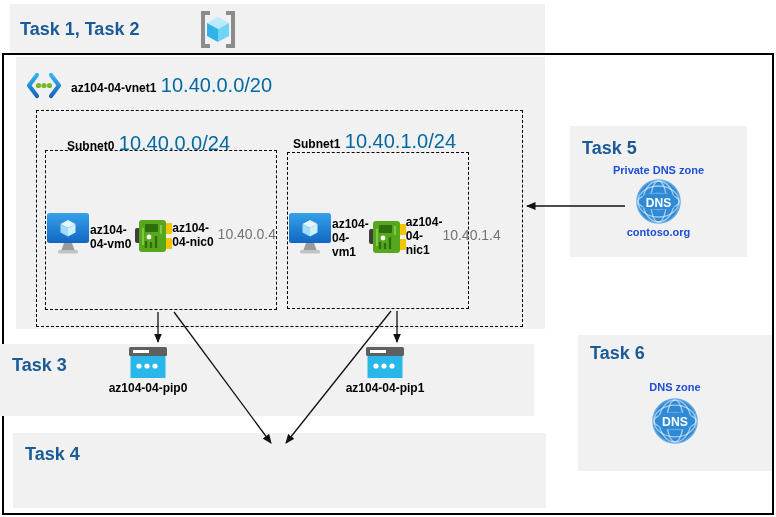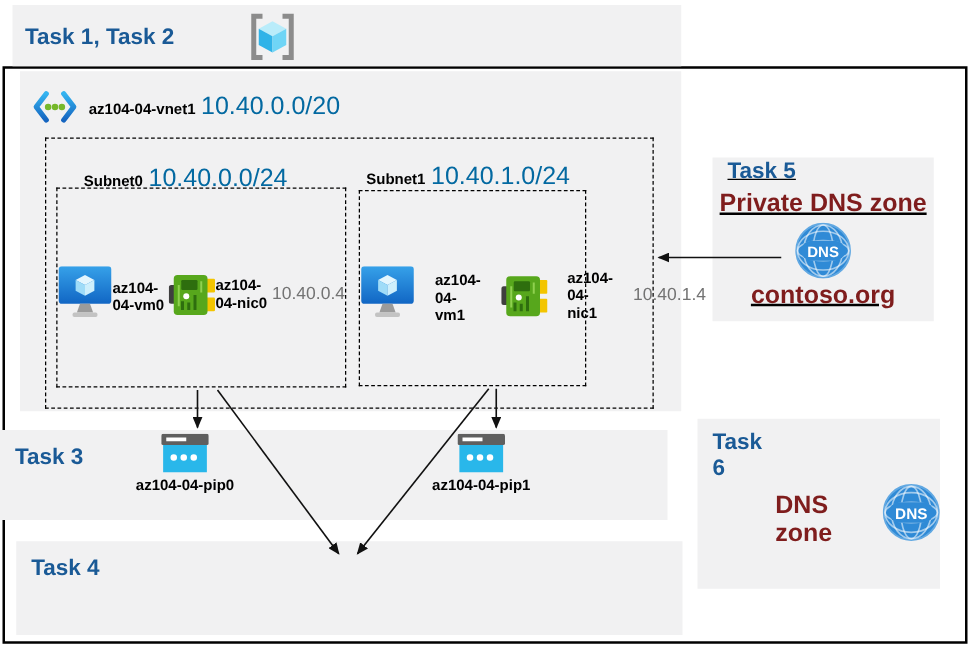--- a/index.html
+++ b/index.html
@@ -8,49 +8,49 @@
 
   
   .frame{position:absolute;left:2px;top:53px;width:768px;height:458px;
          border:2px solid #000;background:#ffffff;}
 
   
   .panel{position:absolute;background:#f1f1f2;}
 
   .task-label{color:#1a5a96;font-weight:bold;font-size:18px;}
   .name{font-weight:bold;font-size:12px;color:#000;}
-  .big-name{font-weight:bold;font-size:20px;color:#7f1d1d;}
+  .big-name{font-weight:bold;font-size:11px;color:#1d4ed8;}
   .muted{color:#0369a1;font-weight:normal;font-size:20px;}
   .ip{color:#737373;font-size:14px;margin-top:1px;}
 
   
   .top-band{left:10px;top:4px;width:535px;height:49px;}
   .top-band .task-label{position:absolute;left:10px;top:15px;}
   .top-band .rg-icon{position:absolute;left:188px;top:5px;}
   .top-band .rg-name{position:absolute;left:240px;top:16px;font-size:16px;}
 
   
   .vnet-area{left:16px;top:57px;width:529px;height:272px;}
   .vnet-header{position:absolute;left:10px;top:15px;display:flex;align-items:center;gap:9px;}
   .subnets-outer{position:absolute;left:20px;top:53px;width:485px;height:215px;
                  border:1.5px dashed #000;}
   .subnet-label{position:absolute;white-space:nowrap;}
   .subnet-box{position:absolute;border:1.5px dashed #000;display:flex;flex-direction:row;
               align-items:center;padding-top:7px;box-sizing:border-box;}
   .subnet0-label{left:16px;top:21px;margin-left:14px;}
   .subnet1-label{left:256px;top:19px;}
   .subnet0-box{left:8px;top:39px;width:232px;height:160px;}
-  .subnet1-box{left:250px;top:41px;width:182px;height:157px;gap:16px;}
+  .subnet1-box{left:250px;top:41px;width:182px;height:157px;}
   .vm-name{margin-top:7px;}
   .nic-icon{margin-top:5px;}
   .nic-name{margin-top:3px;}
 
   
   .task5-box{left:570px;top:126px;width:177px;height:131px;display:flex;
-             flex-direction:column;align-items:center;box-sizing:border-box;padding-top:0;text-decoration:underline;}
+             flex-direction:column;align-items:center;box-sizing:border-box;padding-top:12px;}
   .task5-box .task-label{align-self:flex-start;margin-left:12px;}
   .task5-box .zone-title{margin-top:5px;}
   .task5-box .dns-icon{margin-top:3px;}
   .task5-box .zone-name{margin-top:2px;}
 
   
   .task3-band{left:0;top:344px;width:534px;height:72px;}
   .task3-band .task-label{position:absolute;left:12px;top:11px;}
   .pip-group{position:absolute;width:140px;display:flex;flex-direction:column;align-items:center;}
   .pip0-group{left:78px;top:3px;}
@@ -58,22 +58,22 @@
   .pip-group .name{margin-top:3px;}
 
   
   .task4-band{left:13px;top:433px;width:533px;height:75px;text-align:right;}
   .task4-band .task-label{position:absolute;left:12px;top:11px;}
   .nsg-group{position:absolute;left:194px;top:13px;width:166px;display:flex;
              flex-direction:column;align-items:center;}
   .nsg-group .name{margin-top:3px;}
 
   
-  .task6-box{left:558px;top:335px;width:194px;height:136px;display:flex;
-             flex-direction:row;align-items:center;box-sizing:border-box;padding-top:8px;}
+  .task6-box{left:578px;top:335px;width:194px;height:136px;display:flex;
+             flex-direction:column;align-items:center;box-sizing:border-box;padding-top:8px;}
   .task6-box .task-label{align-self:flex-start;margin-left:12px;}
   .task6-box .zone-title{margin-top:17px;}
   .task6-box .dns-icon{margin-top:5px;}
 
   .overlay{position:absolute;left:0;top:0;width:776px;height:517px;pointer-events:none;z-index:5;}
   .iconsvg{display:block;}
 </style>
 </head>
 <body>
 

